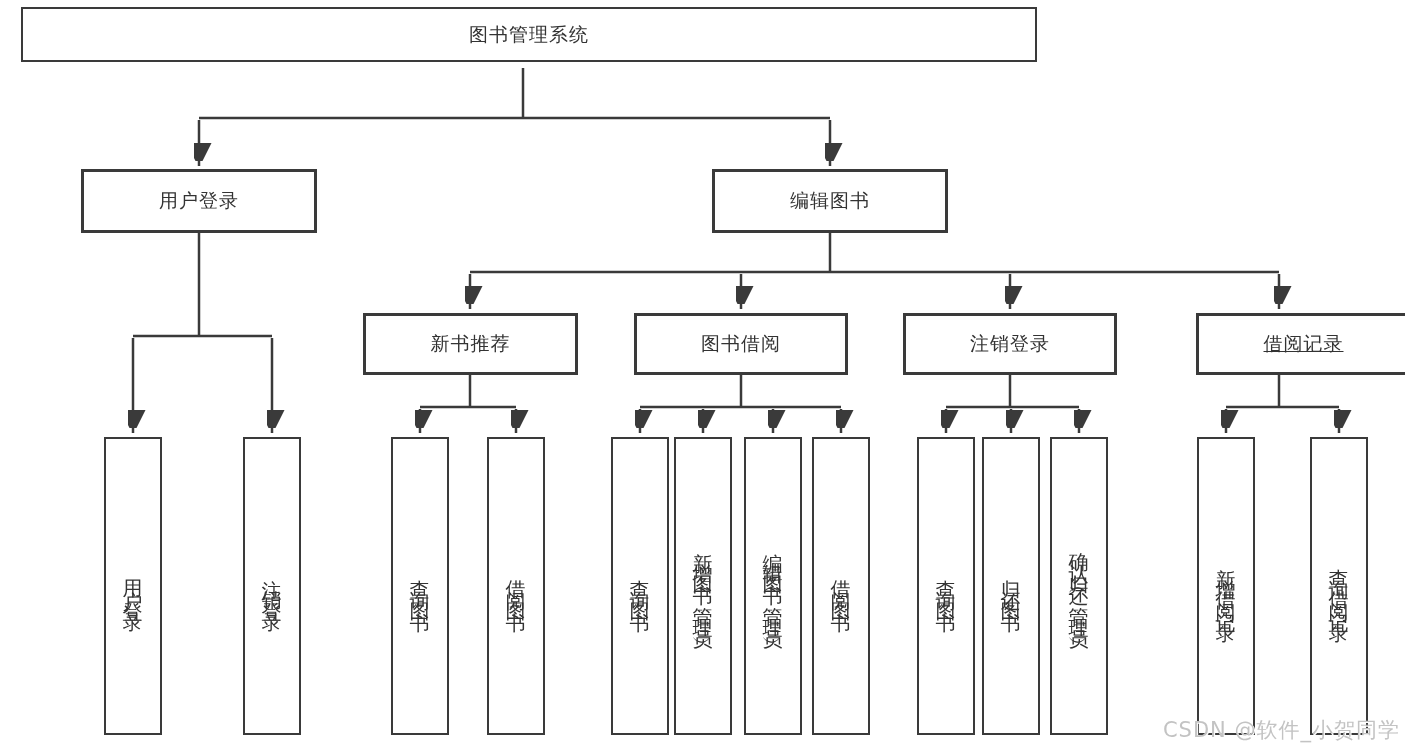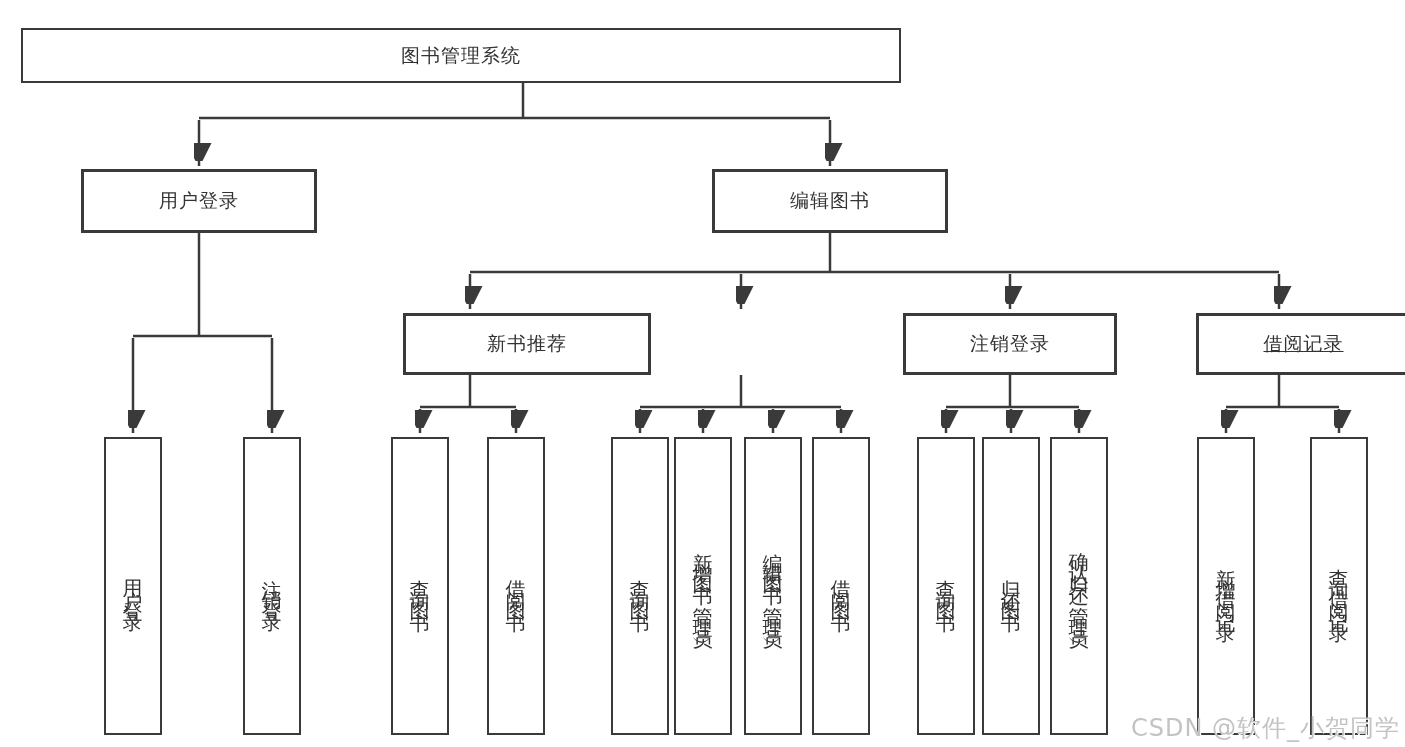--- a/index.html
+++ b/index.html
@@ -25,22 +25,22 @@
     box-sizing: border-box;
     background: #ffffff;
     border: 2px solid #3a3a3a;
     display: flex;
     align-items: center;
     justify-content: center;
     color: #333333;
   }
 
   .node.root {
-    left: 21px; top: 28px;
-    width: 880px; height: 55px;
+    left: 21px; top: 7px;
+    width: 1016px; height: 55px;
     border-width: 2px;
   }
 
   .node.lvl2 { top: 169px; height: 64px; width: 236px; border-width: 3px; }
   .node.lvl3 { top: 313px; height: 62px; border-width: 3px; }
 
   .node.leaf {
     top: 437px;
     width: 58px; height: 298px;
     border-width: 2px;
@@ -59,21 +59,21 @@
     letter-spacing: 11px;
     line-height: 1;
     white-space: nowrap;
     color: #333333;
   }
 
   .watermark {
     position: absolute;
     right: 5px;
     bottom: 3px;
-    font-size: 24px;
+    font-size: 21px;
     color: #c3c3c3;
     letter-spacing: 1px;
     text-shadow: 1px 1px 0 #ffffff;
     white-space: nowrap;
     z-index: 5;
   }
 </style>
 </head>
 <body>
 
@@ -133,22 +133,25 @@
     <span class="hlabel">图书管理系统</span>
   </div>
 
   <div class="node lvl2" style="left:81px;">
     <span class="hlabel">用户登录</span>
   </div>
   <div class="node lvl2" style="left:712px;">
     <span class="hlabel">编辑图书</span>
   </div>
 
-  <div class="node lvl3" style="left:363px;width:248px;margin-left:40px;">
+  <div class="node lvl3" style="left:363px;width:215px;">
     <span class="hlabel">新书推荐</span>
+  </div>
+  <div class="node lvl3" style="left:634px;width:214px;">
+    <span class="hlabel">图书借阅</span>
   </div>
   <div class="node lvl3" style="left:903px;width:214px;">
     <span class="hlabel">注销登录</span>
   </div>
   <div class="node lvl3" style="left:1196px;width:215px;text-decoration:underline;">
     <span class="hlabel">借阅记录</span>
   </div>
 
   <div class="node leaf" style="left:104px;">
     <span class="vlabel">用户登录</span>

